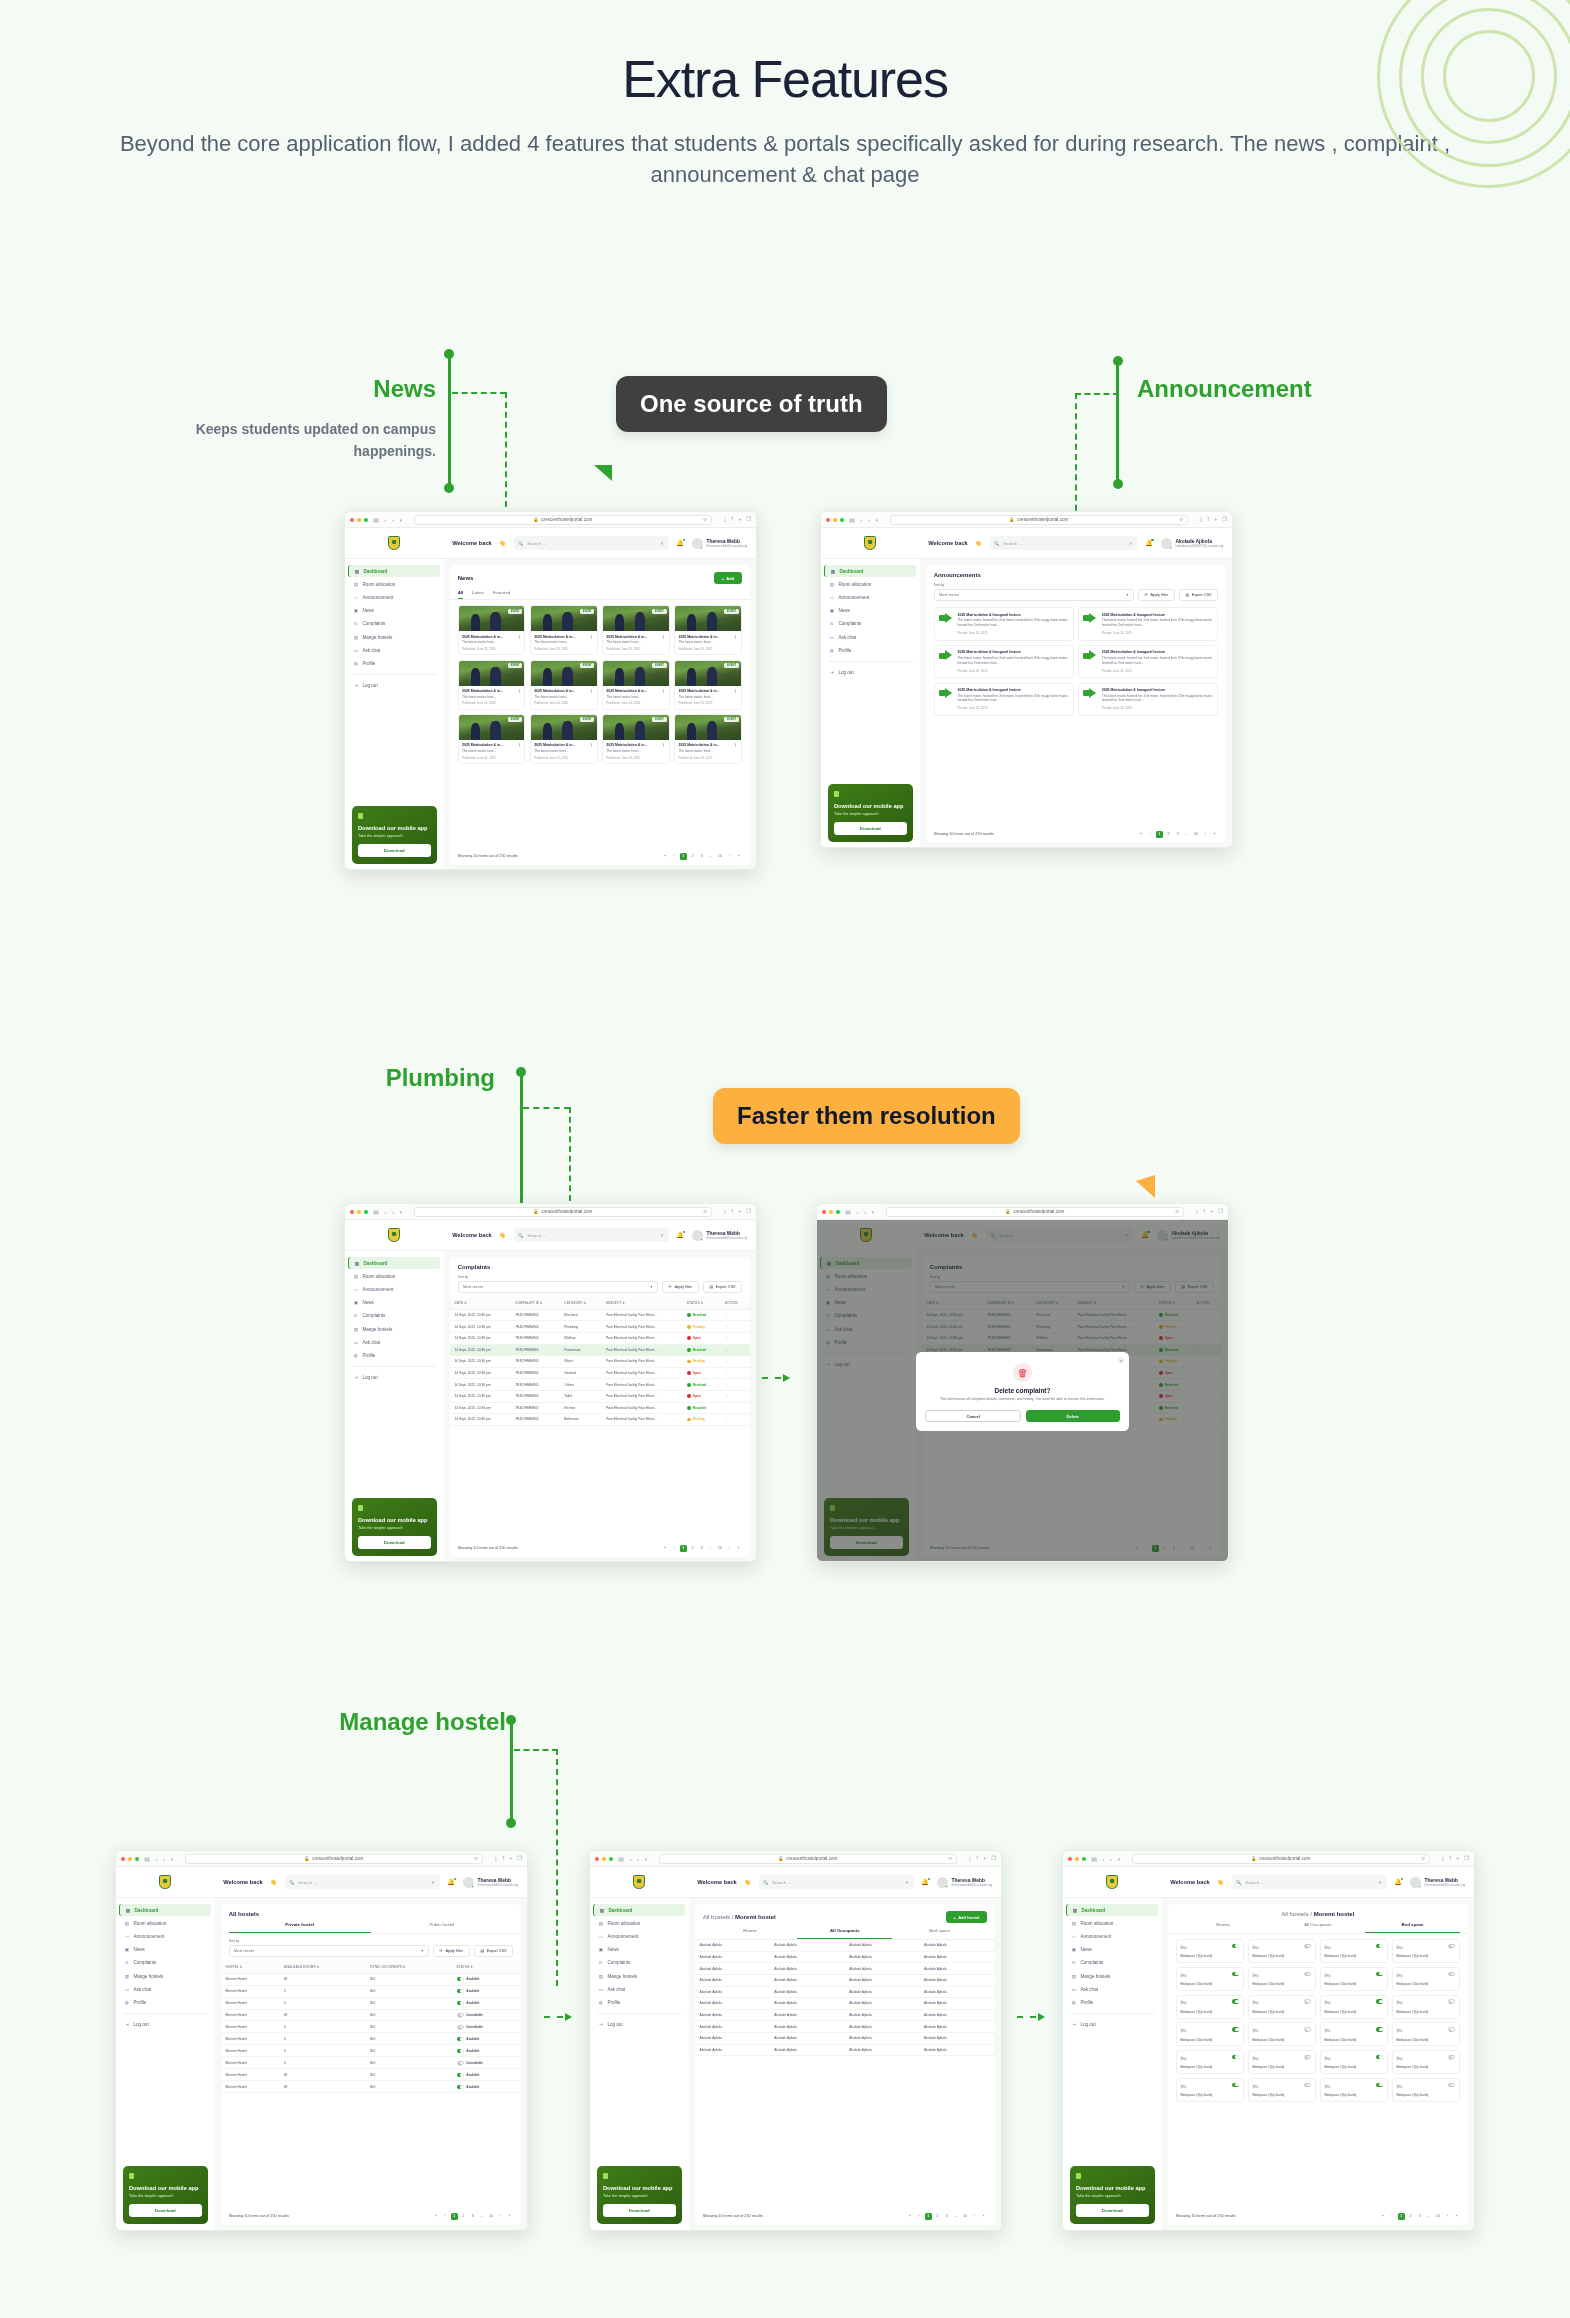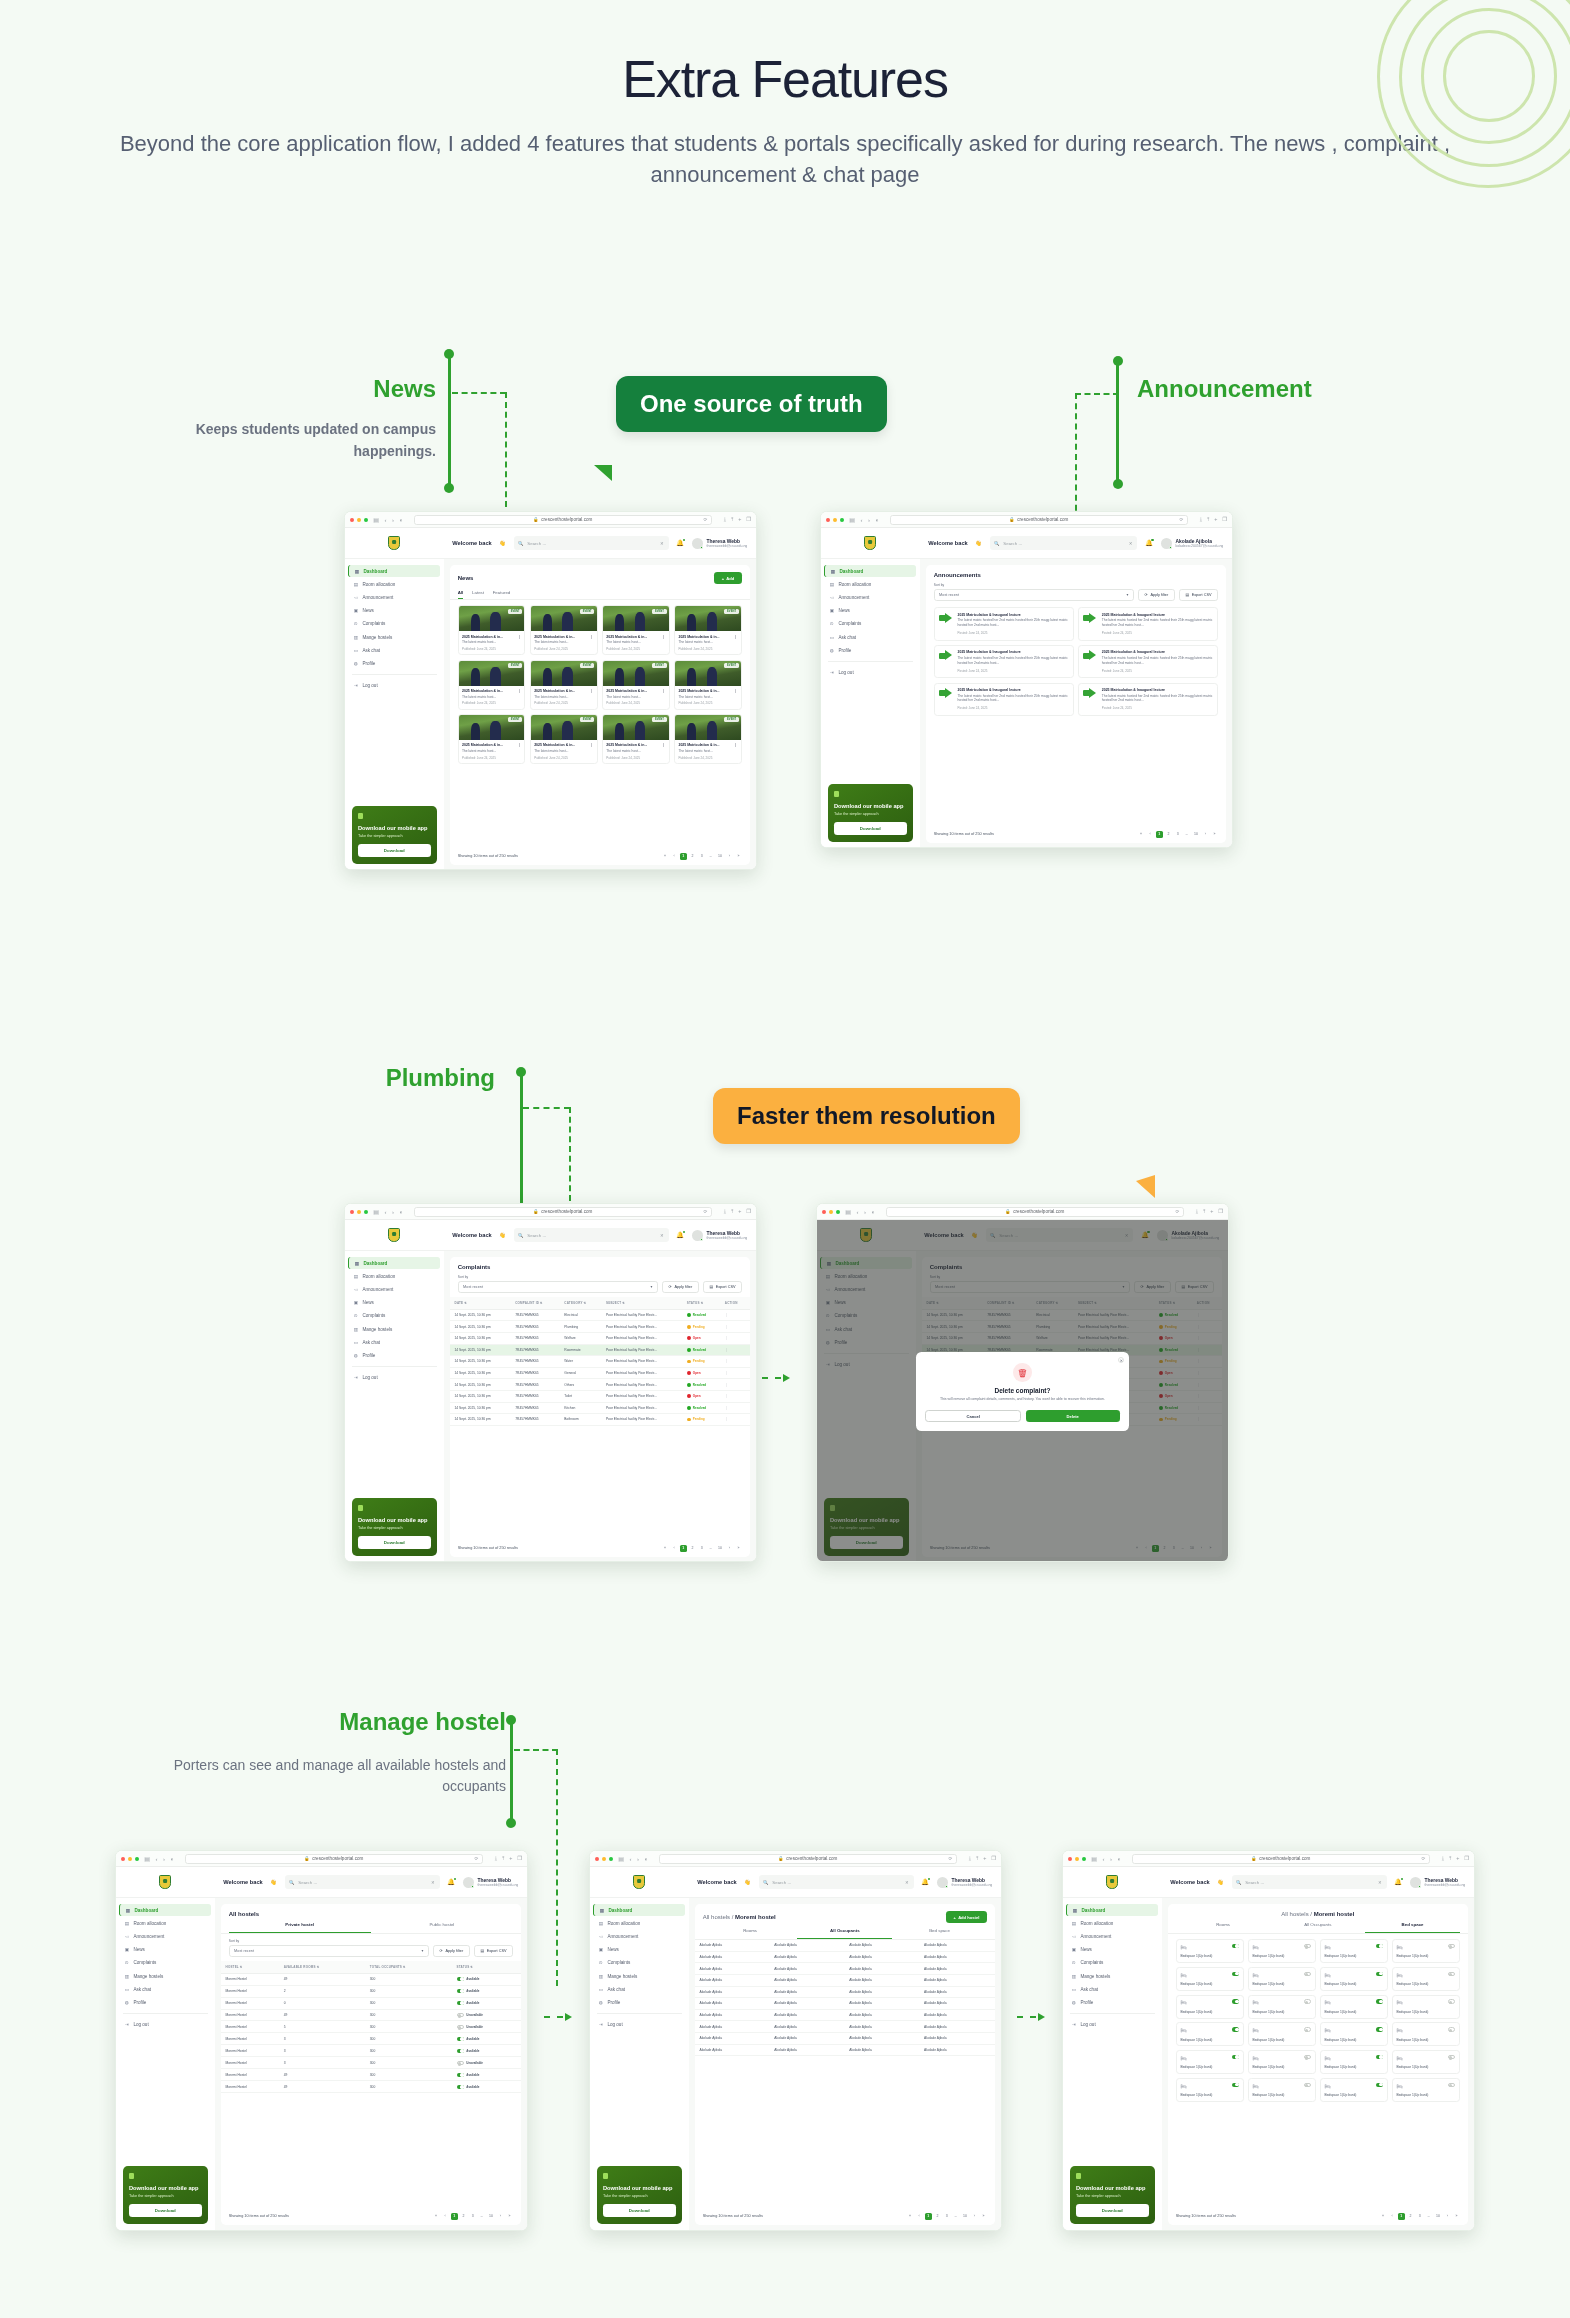--- a/index.html
+++ b/index.html
@@ -33,21 +33,21 @@
   .ann-rule { position:absolute; width:2.7px; background:#2fa12f; border-radius:1.6px; }
   .ann-dot { position:absolute; width:10.3px; height:10.3px; background:#2fa12f; border-radius:50%; }
   .dash-v { position:absolute; width:0; border-left:2.7px dashed #2fa12f; }
   .dash-h { position:absolute; height:0; border-top:2.7px dashed #2fa12f; }
 
   .badge {
     position:absolute; border-radius:12px; padding:14px 24px;
     font-size:24px; font-weight:600; white-space:nowrap;
     box-shadow:0 4.4px 11px rgba(0,0,0,.10);
   }
-  .badge-green { background:#15803d; color:#fff; }
+  .badge-green { background:#404040; color:#fff; }
   .badge-orange { background:#fbb040; color:#111827; }
   .tri { position:absolute; width:0; height:0; }
 
   
   .mock {
     position:absolute; background:#ffffff; border-radius:6.5px;
     box-shadow:0 5.4px 18.5px rgba(30,60,30,.14); overflow:hidden;
     border:0.5px solid #e6efe6;
   }
   .mock-bar {
@@ -1234,21 +1234,20 @@
           <div class="mbtn mb-cancel">Cancel</div>
           <div class="mbtn mb-del">Delete</div>
         </div>
       </div>
     </div>
   </div>
 </div>
 
 <div class="ann" style="left:136px;top:1708px;width:370px;text-align:right;">
   <div class="ann-title">Manage hostel</div>
-  <div class="ann-body" style="margin-top:18.5px;">Porters can see and manage all available hostels and occupants</div>
 </div>
 <div class="ann-rule" style="left:510px;top:1719px;height:103px;"></div>
 <div class="ann-dot" style="left:506px;top:1715px;"></div>
 <div class="ann-dot" style="left:506px;top:1818px;"></div>
 <div class="dash-h" style="left:514px;top:1749px;width:44px;"></div>
 <div class="dash-v" style="left:556px;top:1749px;height:237px;"></div>
 
 <div class="mock" style="left:115px;top:1850px;width:413px;height:381px;">
   <div class="mock-bar">
     <span class="dotr"></span>

